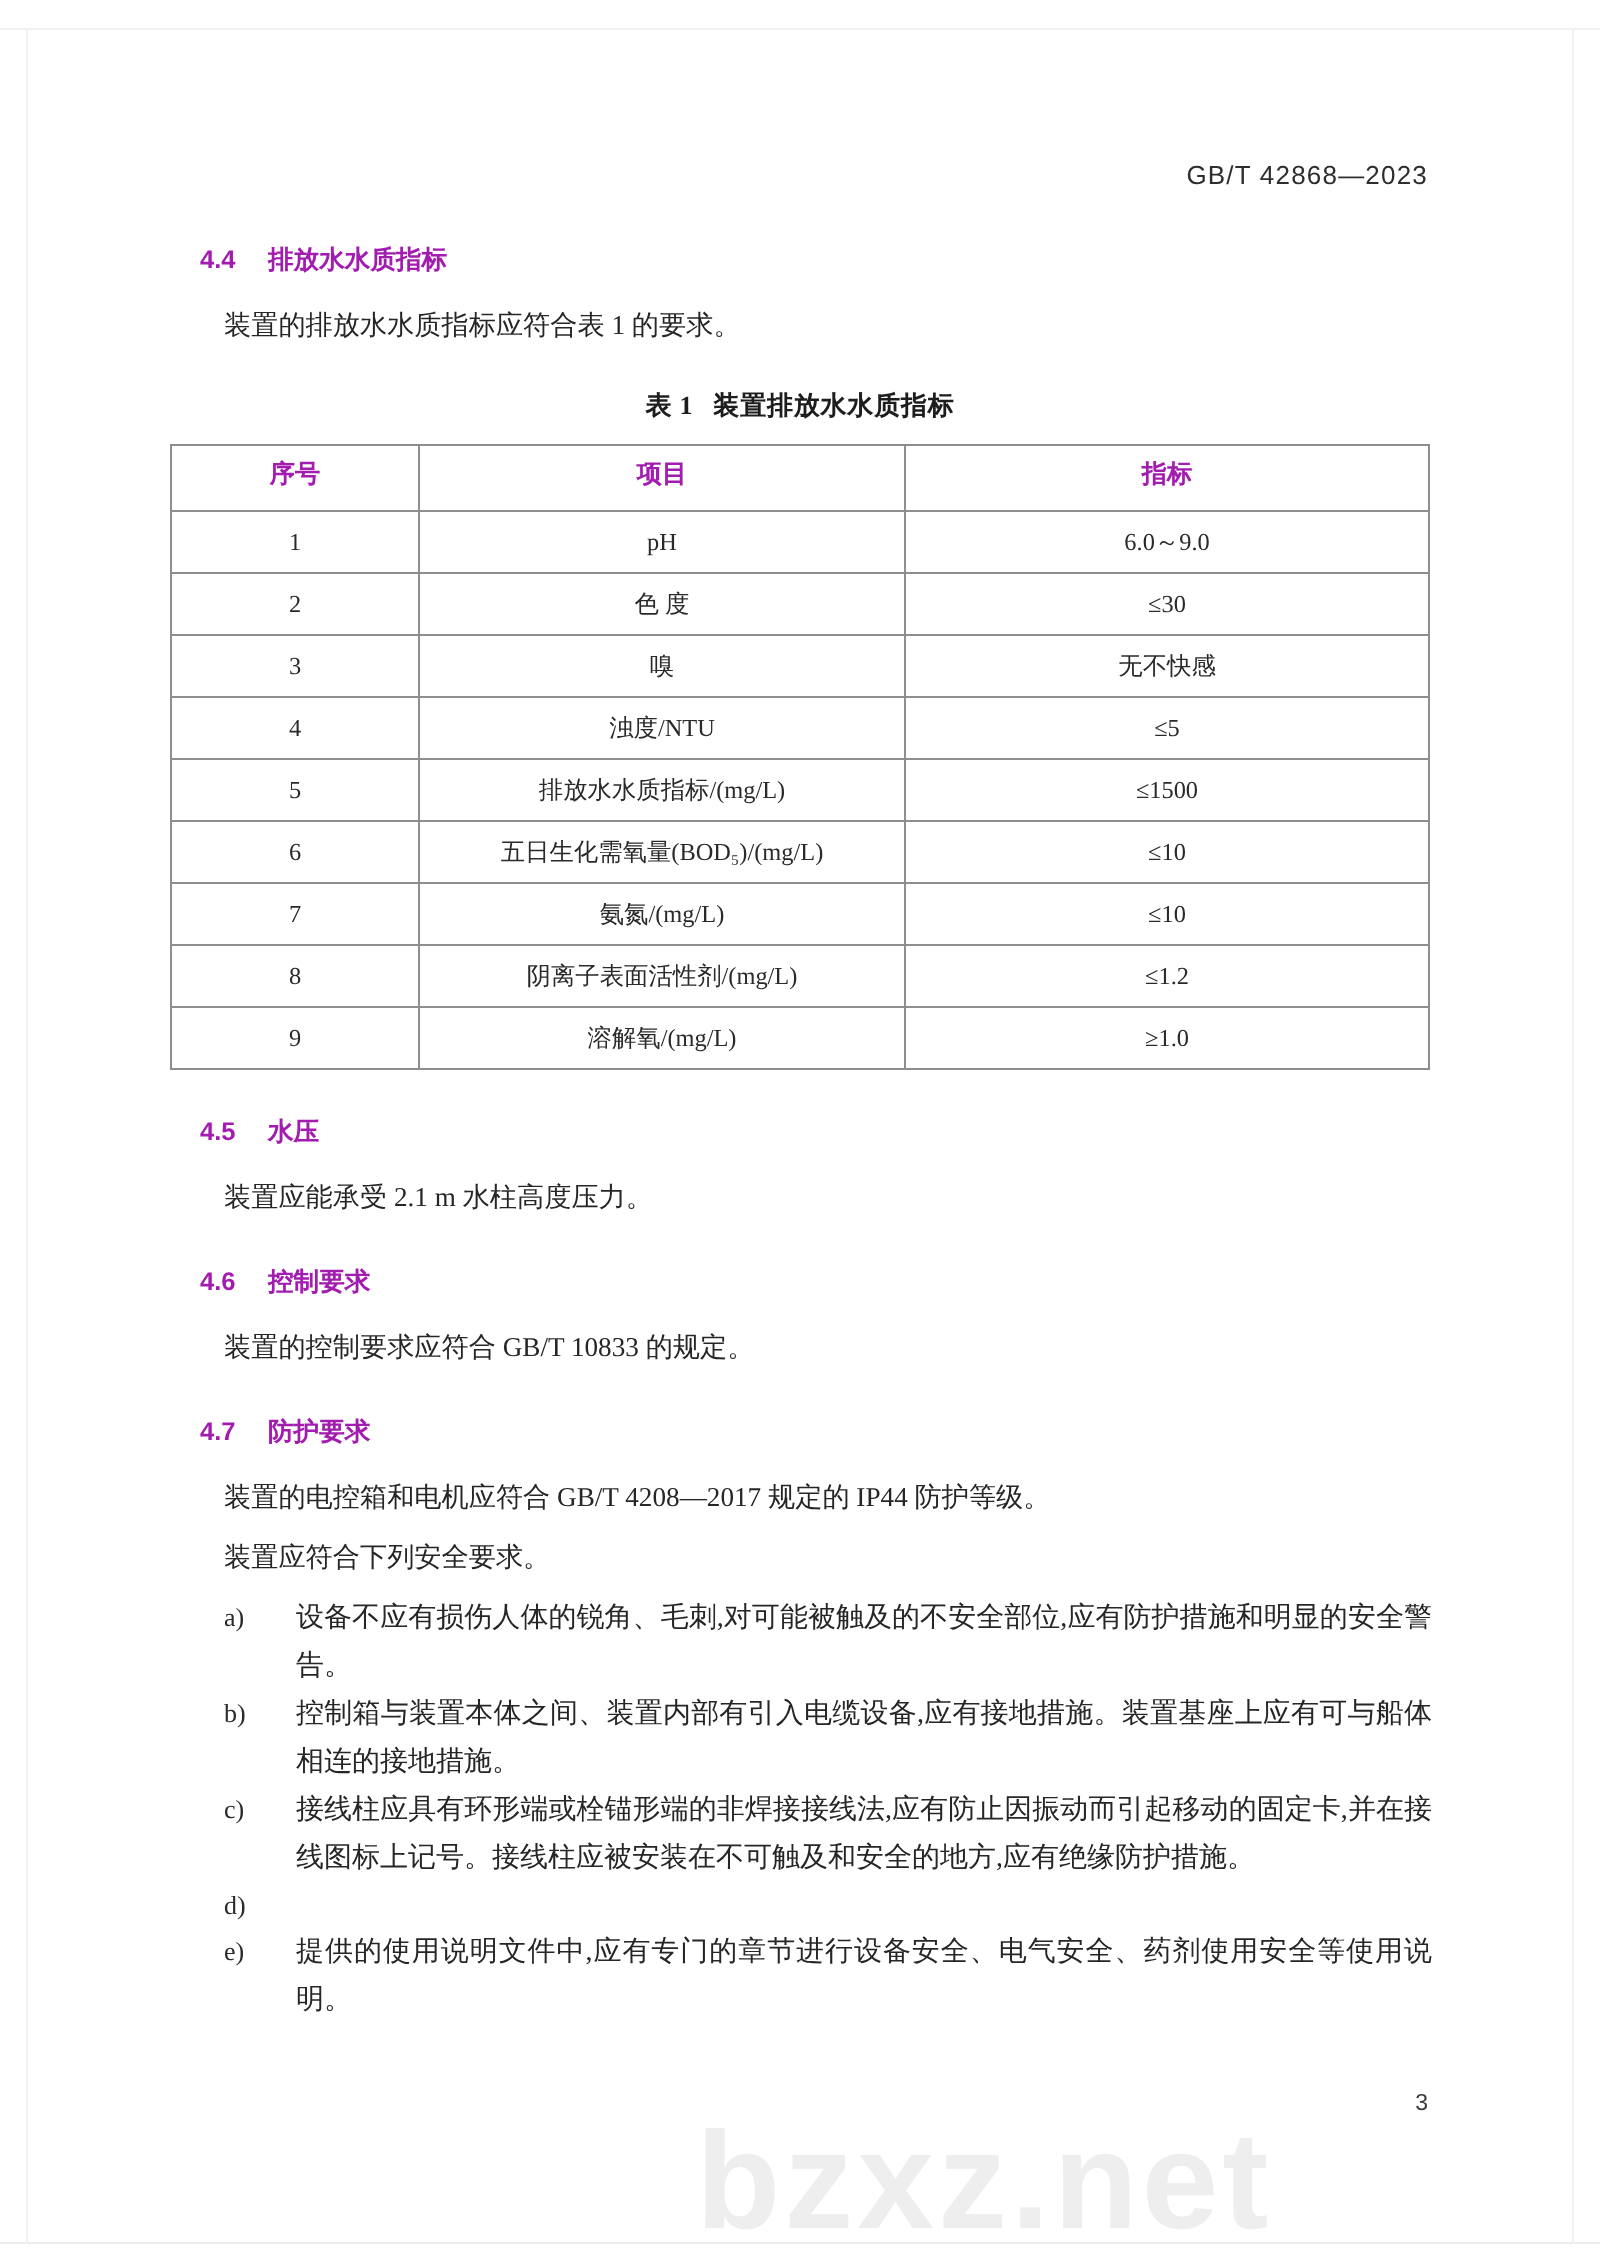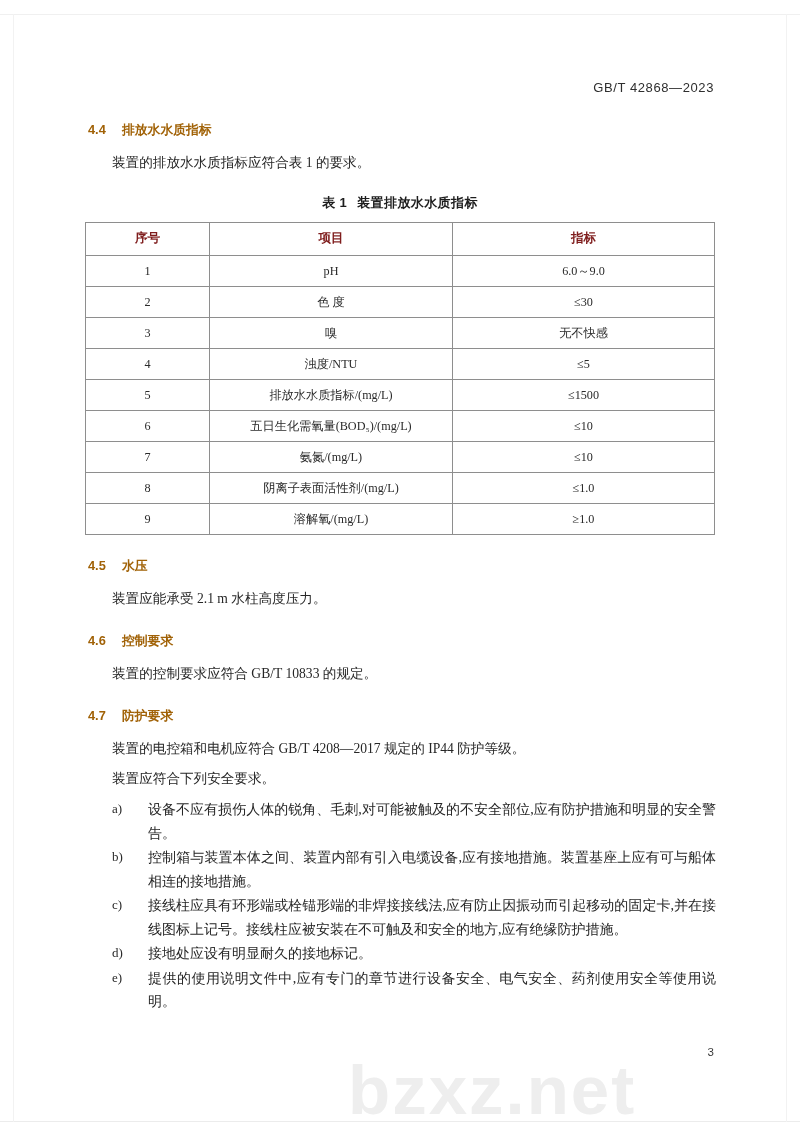--- a/index.html
+++ b/index.html
@@ -66,42 +66,42 @@
     position: absolute;
     left: 84px;
     top: 122px;
     width: 632px;
   }
 
   .clause-head {
     font-family: "Liberation Sans", "DejaVu Sans", sans-serif;
     font-weight: bold;
     font-size: 12.8px;
-    color: #a16207;
-    margin: 0 0 13px 4px;
+    color: #a21caf;
+    margin: 0 0 13px 16px;
     white-space: nowrap;
   }
   .clause-head .num {
     display: inline-block;
     min-width: 34px;
   }
   .clause-head.spaced-top { margin-top: 23px; }
 
   .para {
     font-size: 13.6px;
     line-height: 1.62;
     margin: 0 0 8px 0;
     text-indent: 28px;
     color: #262626;
   }
 
   
   .table-caption {
     text-align: center;
-    font-family: Liberation Sans, sans-serif;
+    font-family: Liberation Serif, serif;
     font-weight: bold;
     font-size: 13px;
     margin: 20px 0 10px 0;
     color: #1d1d1d;
     letter-spacing: 0.4px;
   }
   .table-caption .cap-gap { display: inline-block; width: 10px; }
 
   
   table.spec {
@@ -117,21 +117,22 @@
     font-size: 12.2px;
     color: #2a2a2a;
     padding: 0;
     height: 30px;
     line-height: 1.2;
     font-family: "Liberation Serif", "DejaVu Serif", serif;
   }
   table.spec th {
     font-size: 12.6px;
     height: 32px;
-    color: #7f1d1d;
+    color: #a21caf;
+    font-family: Liberation Mono, monospace;
   }
   table.spec col.c-no    { width: 124px; }
   table.spec col.c-item  { width: 243px; }
   table.spec col.c-index { width: 262px; }
 
   td.num-cell { color: #444; font-size: 11.8px; }
   td.idx-cell { font-size: 11.9px; }
   td.item-cell { font-size: 12.1px; }
   .wide-note { font-size: 11.4px; letter-spacing: 0.1px; }
 
@@ -254,21 +255,21 @@
           <td class="idx-cell">≤10</td>
         </tr>
         <tr>
           <td class="num-cell">7</td>
           <td class="item-cell">氨氮/(mg/L)</td>
           <td class="idx-cell">≤10</td>
         </tr>
         <tr>
           <td class="num-cell">8</td>
           <td class="item-cell">阴离子表面活性剂/(mg/L)</td>
-          <td class="idx-cell">≤1.0</td>
+          <td class="idx-cell">≤1.2</td>
         </tr>
         <tr>
           <td class="num-cell">9</td>
           <td class="item-cell">溶解氧/(mg/L)</td>
           <td class="idx-cell">≥1.0</td>
         </tr>
       </tbody>
     </table>
 
     <div class="clause-head spaced-top">
@@ -296,21 +297,20 @@
       <div class="list-item">
         <div class="list-marker">b)</div>
         <div class="list-text">控制箱与装置本体之间、装置内部有引入电缆设备,应有接地措施。装置基座上应有可与船体相连的接地措施。</div>
       </div>
       <div class="list-item">
         <div class="list-marker">c)</div>
         <div class="list-text">接线柱应具有环形端或栓锚形端的非焊接接线法,应有防止因振动而引起移动的固定卡,并在接线图标上记号。接线柱应被安装在不可触及和安全的地方,应有绝缘防护措施。</div>
       </div>
       <div class="list-item">
         <div class="list-marker">d)</div>
-        <div class="list-text">接地处应设有明显耐久的接地标记。</div>
       </div>
       <div class="list-item">
         <div class="list-marker">e)</div>
         <div class="list-text">提供的使用说明文件中,应有专门的章节进行设备安全、电气安全、药剂使用安全等使用说明。</div>
       </div>
     </div>
 
   </div>
 
   <div class="watermark">bzxz.net</div>

